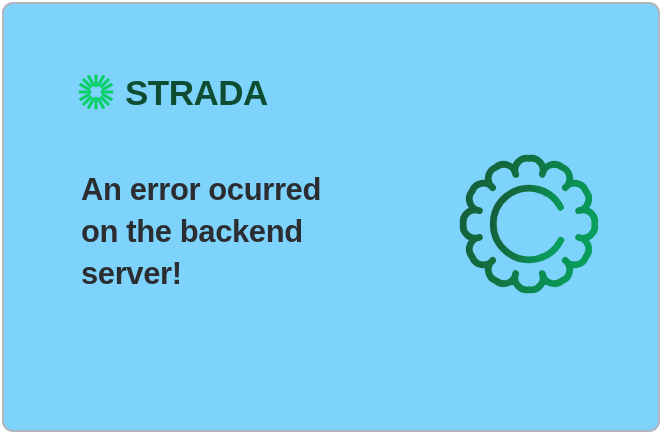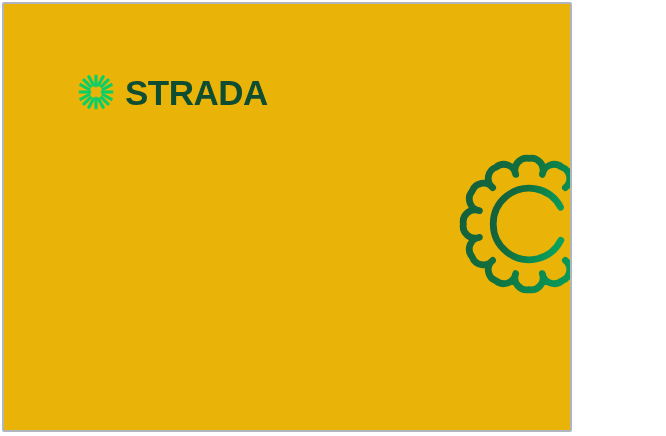--- a/index.html
+++ b/index.html
@@ -13,26 +13,26 @@
     overflow: hidden;
     font-family: "Liberation Sans", sans-serif;
     -webkit-font-smoothing: antialiased;
   }
 
   
   #error-card {
     position: absolute;
     left: 2px;
     top: 2px;
-    width: 570px;
+    width: 658px;
     height: 430px;
     box-sizing: border-box;
-    background: #eab308;
+    background: #7dd3fc;
     border: 2px solid #b0b5be;
-    border-radius: 2px;
+    border-radius: 11px;
     overflow: hidden;
   }
 
   
   #brand {
     position: absolute;
     left: 74px;
     top: 70px;
     display: flex;
     align-items: center;
@@ -116,20 +116,23 @@
           <line x1="1.6" y1="10.2" x2="12.0" y2="16.0"></line>
           <line x1="1.6" y1="25.8" x2="12.0" y2="20.0"></line>
           <line x1="34.4" y1="10.2" x2="24.0" y2="16.0"></line>
           <line x1="34.4" y1="25.8" x2="24.0" y2="20.0"></line>
         </g>
       </svg>
     </span>
     <span id="brand-wordmark">STRADA</span>
   </div>
 
+  <h1 id="error-headline">An error ocurred
+on the backend
+server!</h1>
 
   <div id="gear-illustration">
     <svg viewBox="0 0 120 120" aria-hidden="true">
       <defs>
         <linearGradient id="gearGrad" x1="0" y1="0.35" x2="1" y2="0.65">
           <stop offset="0%" stop-color="#14603C"></stop>
           <stop offset="38%" stop-color="#12713F"></stop>
           <stop offset="68%" stop-color="#0B8B50"></stop>
           <stop offset="100%" stop-color="#09A05E"></stop>
         </linearGradient>

